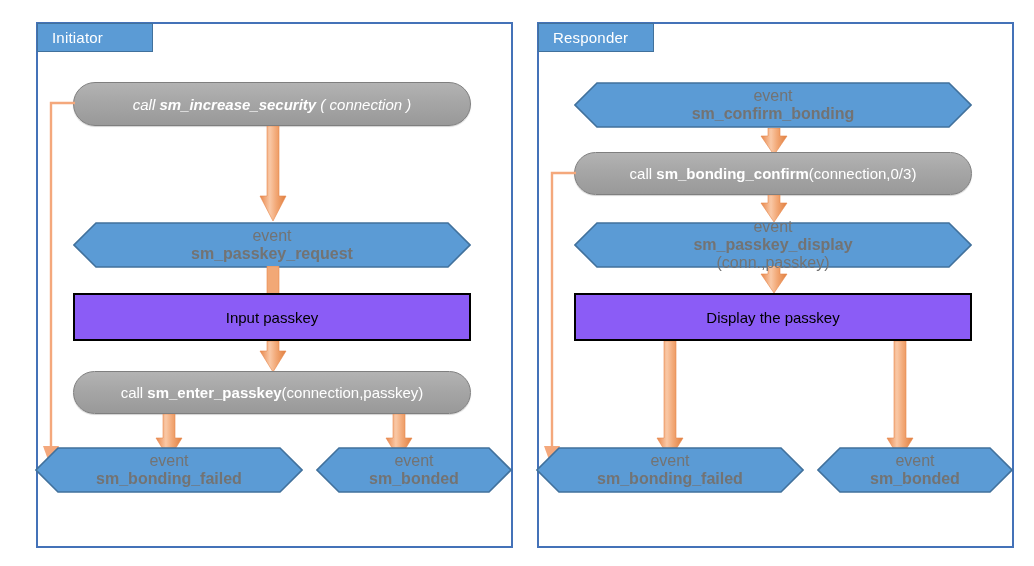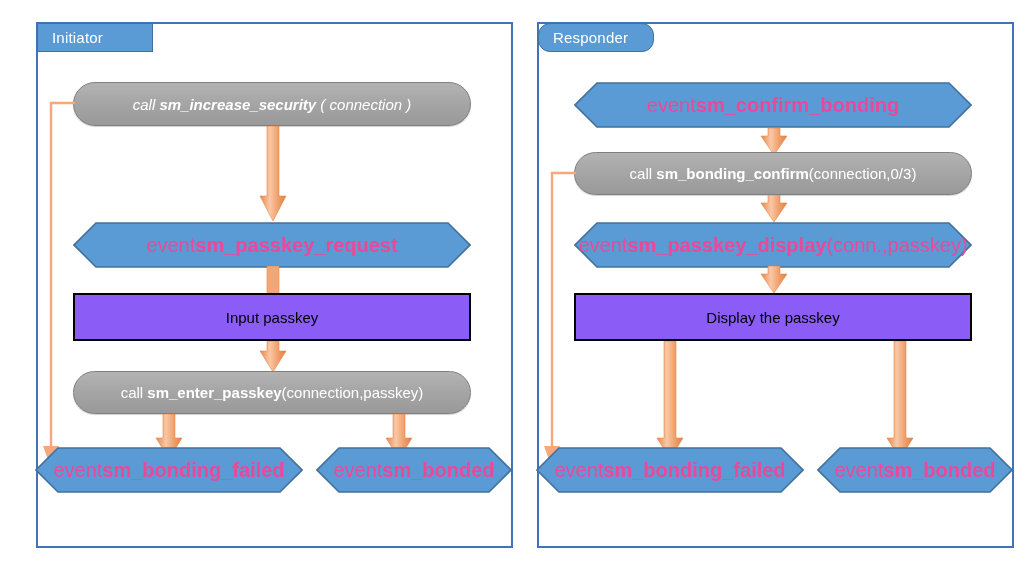--- a/index.html
+++ b/index.html
@@ -23,21 +23,21 @@
   
   .pill{background:linear-gradient(180deg,#b3b3b3 0%,#a6a6a6 45%,#999999 100%);
         border:1px solid #7f7f7f;border-radius:999px;
         box-shadow:0 1px 1px rgba(0,0,0,.18);}
 
   
   .hexwrap{position:absolute;}
   .hexwrap svg{position:absolute;left:0;top:0;}
   .hexwrap .lbl{position:absolute;left:0;top:0;width:100%;height:100%;
                 display:flex;align-items:center;justify-content:center;
-                color:#ec4899;font-size:20px;white-space:nowrap;z-index:3;}
+                color:#737373;font-size:16px;white-space:nowrap;z-index:3;flex-direction:column;}
 
   
   .rect{background:#8b5cf6;border:2px solid #000000;color:#000000;font-size:15px;}
 
   
   .barrow{position:absolute;}
   .barrow svg{display:block;}
 
   
   .elbow{position:absolute;}
@@ -138,21 +138,21 @@
     <svg width="196" height="46" viewBox="0 0 196 46">
       <polygon points="23,1 173,1 195,23 173,45 23,45 1,23" fill="#5b9bd5" stroke="#41719c" stroke-width="1.6"></polygon>
     </svg>
     <span class="lbl">
       <span>event </span>
         <b>sm_bonded</b>
     </span>
   </div>
 
   <div class="panel" style="left:528px;top:22px;width:477px;height:526px;"></div>
-  <div class="panel-tab" style="left:529px;top:23px;width:116px;height:29px;border-radius:12px;">
+  <div class="panel-tab" style="left:529px;top:23px;width:116px;height:29px;">
     <span>Responder</span>
   </div>
 
   <div class="hexwrap" style="left:565px;top:82px;width:398px;height:46px;">
     <svg width="398" height="46" viewBox="0 0 398 46">
       <polygon points="23,1 375,1 397,23 375,45 23,45 1,23" fill="#5b9bd5" stroke="#41719c" stroke-width="1.6"></polygon>
     </svg>
     <span class="lbl">
       <span>event </span>
         <b>sm_confirm_bonding</b>

